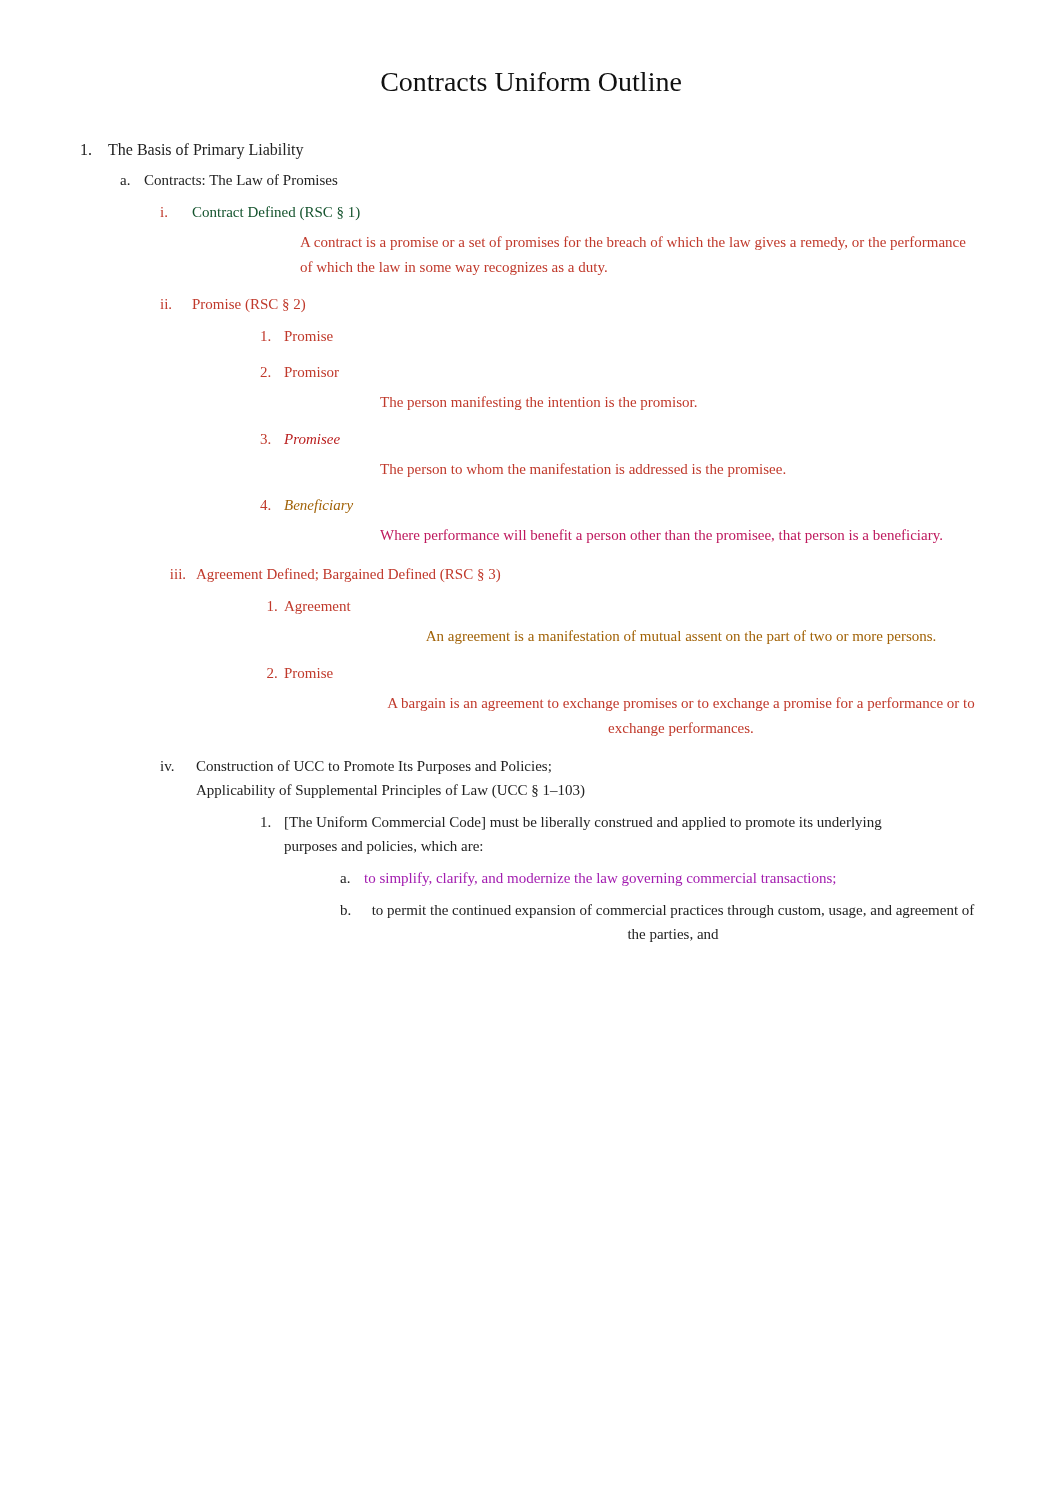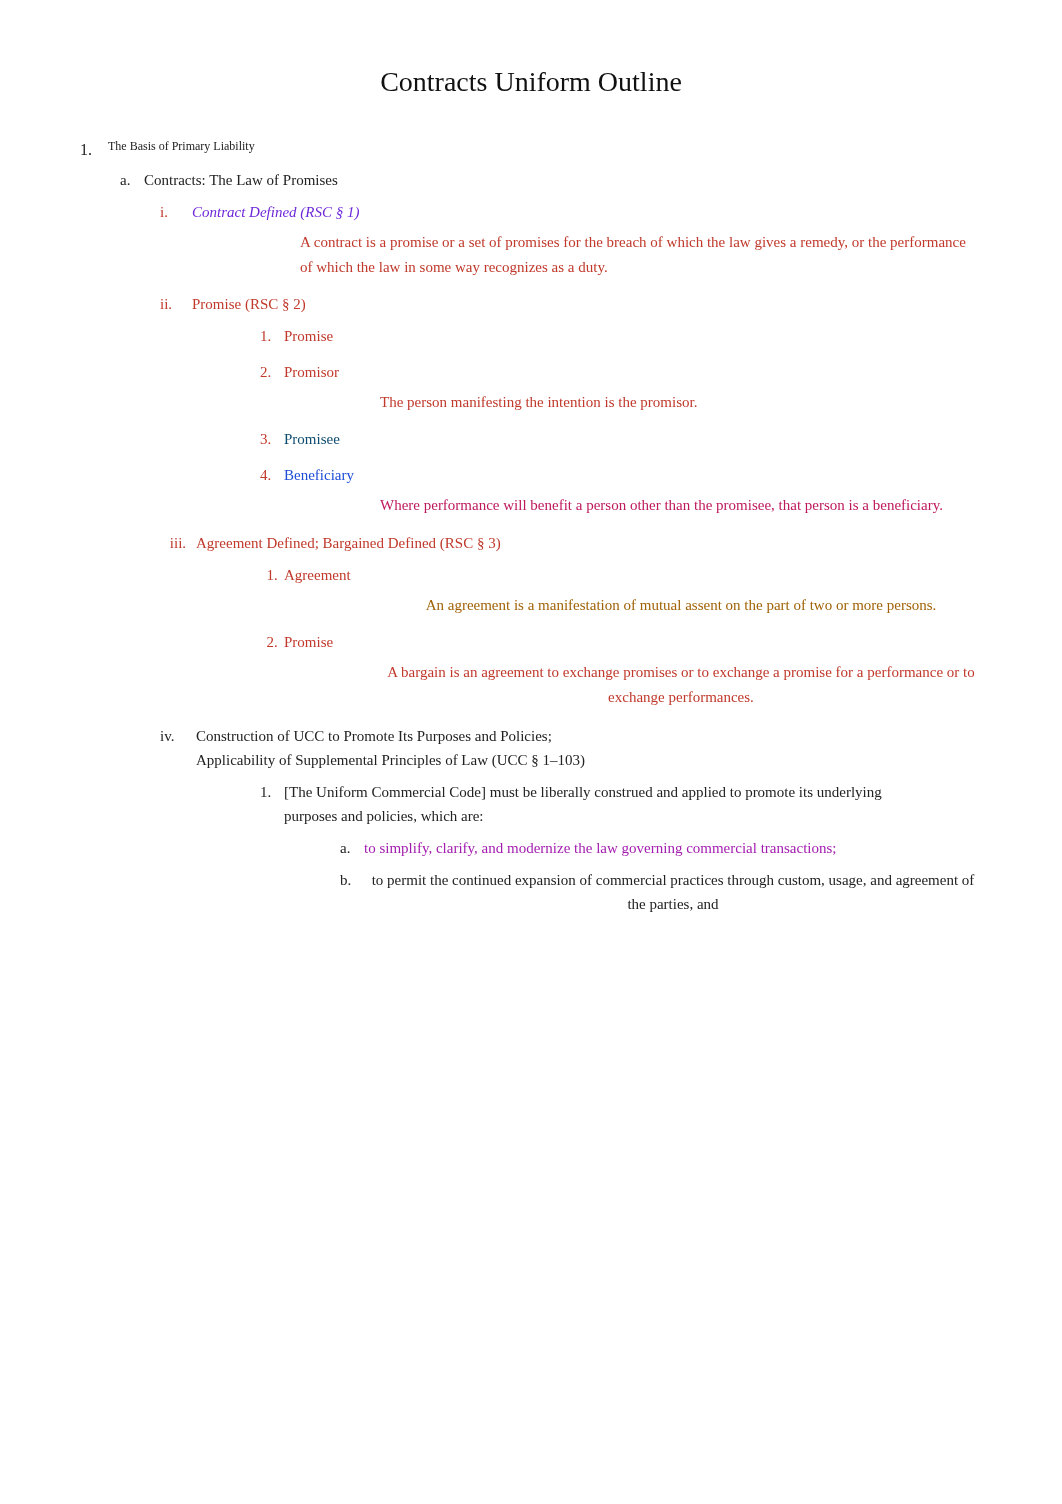--- a/index.html
+++ b/index.html
@@ -47,33 +47,33 @@
     }
   </style>
 </head>
 <body>
 
 <h1 class="page-title">Contracts Uniform Outline</h1>
 
 <div class="l1 section-gap">
   <div class="outline-row">
     <span class="col-marker" style="min-width:28px; font-size:16px;">1.</span>
-    <span style="font-size:12px;">The Basis of Primary Liability</span>
+    <span style="font-size:16px;">The Basis of Primary Liability</span>
   </div>
 
   <div style="margin-left:40px; margin-top:6px;">
     <div class="outline-row">
       <span class="col-marker" style="min-width:24px;">a.</span>
       <span>Contracts: The Law of Promises</span>
     </div>
 
     <div style="margin-left:40px; margin-top:8px;">
       <div class="outline-row">
         <span class="col-marker" style="min-width:32px; color:#c0392b;">i.</span>
-        <span style="color:#6d28d9;font-style:italic;">Contract Defined (RSC § 1)</span>
+        <span style="color:#14532d;">Contract Defined (RSC § 1)</span>
       </div>
       <div style="margin-left:140px; margin-top:6px; color:#c0392b; line-height:1.65;">
         A contract is a promise or a set of promises for the breach of which the law gives a remedy, or the performance of which the law in some way recognizes as a duty.
       </div>
     </div>
 
     <div style="margin-left:40px; margin-top:12px;">
       <div class="outline-row">
         <span class="col-marker" style="min-width:32px; color:#c0392b;">ii.</span>
         <span style="color:#c0392b;">Promise (RSC § 2)</span>
@@ -92,28 +92,31 @@
           <span style="color:#c0392b;">Promisor</span>
         </div>
         <div style="margin-left:120px; margin-top:6px; color:#c0392b; line-height:1.65;">
           The person manifesting the intention is the promisor.
         </div>
       </div>
 
       <div style="margin-left:100px; margin-top:12px;">
         <div class="outline-row">
           <span class="col-marker" style="min-width:24px; color:#c0392b;">3.</span>
-          <span style="color:#0c4a6e;">Promisee</span>
+          <span style="color:#b91c1c;font-style:italic;">Promisee</span>
+        </div>
+        <div style="margin-left:120px; margin-top:6px; color:#c0392b; line-height:1.65;">
+          The person to whom the manifestation is addressed is the promisee.
         </div>
       </div>
 
       <div style="margin-left:100px; margin-top:12px;">
         <div class="outline-row">
           <span class="col-marker" style="min-width:24px; color:#c0392b;">4.</span>
-          <span style="color:#1d4ed8;">Beneficiary</span>
+          <span style="color:#a16207;font-style:italic;">Beneficiary</span>
         </div>
         <div style="margin-left:120px; margin-top:6px; color:#be185d; line-height:1.65;">
           Where performance will benefit a person other than the promisee, that person is a beneficiary.
         </div>
       </div>
     </div>
 
     <div style="margin-left:40px; margin-top:14px;text-align:center;">
       <div class="outline-row">
         <span class="col-marker" style="min-width:36px; color:#c0392b;">iii.</span>

